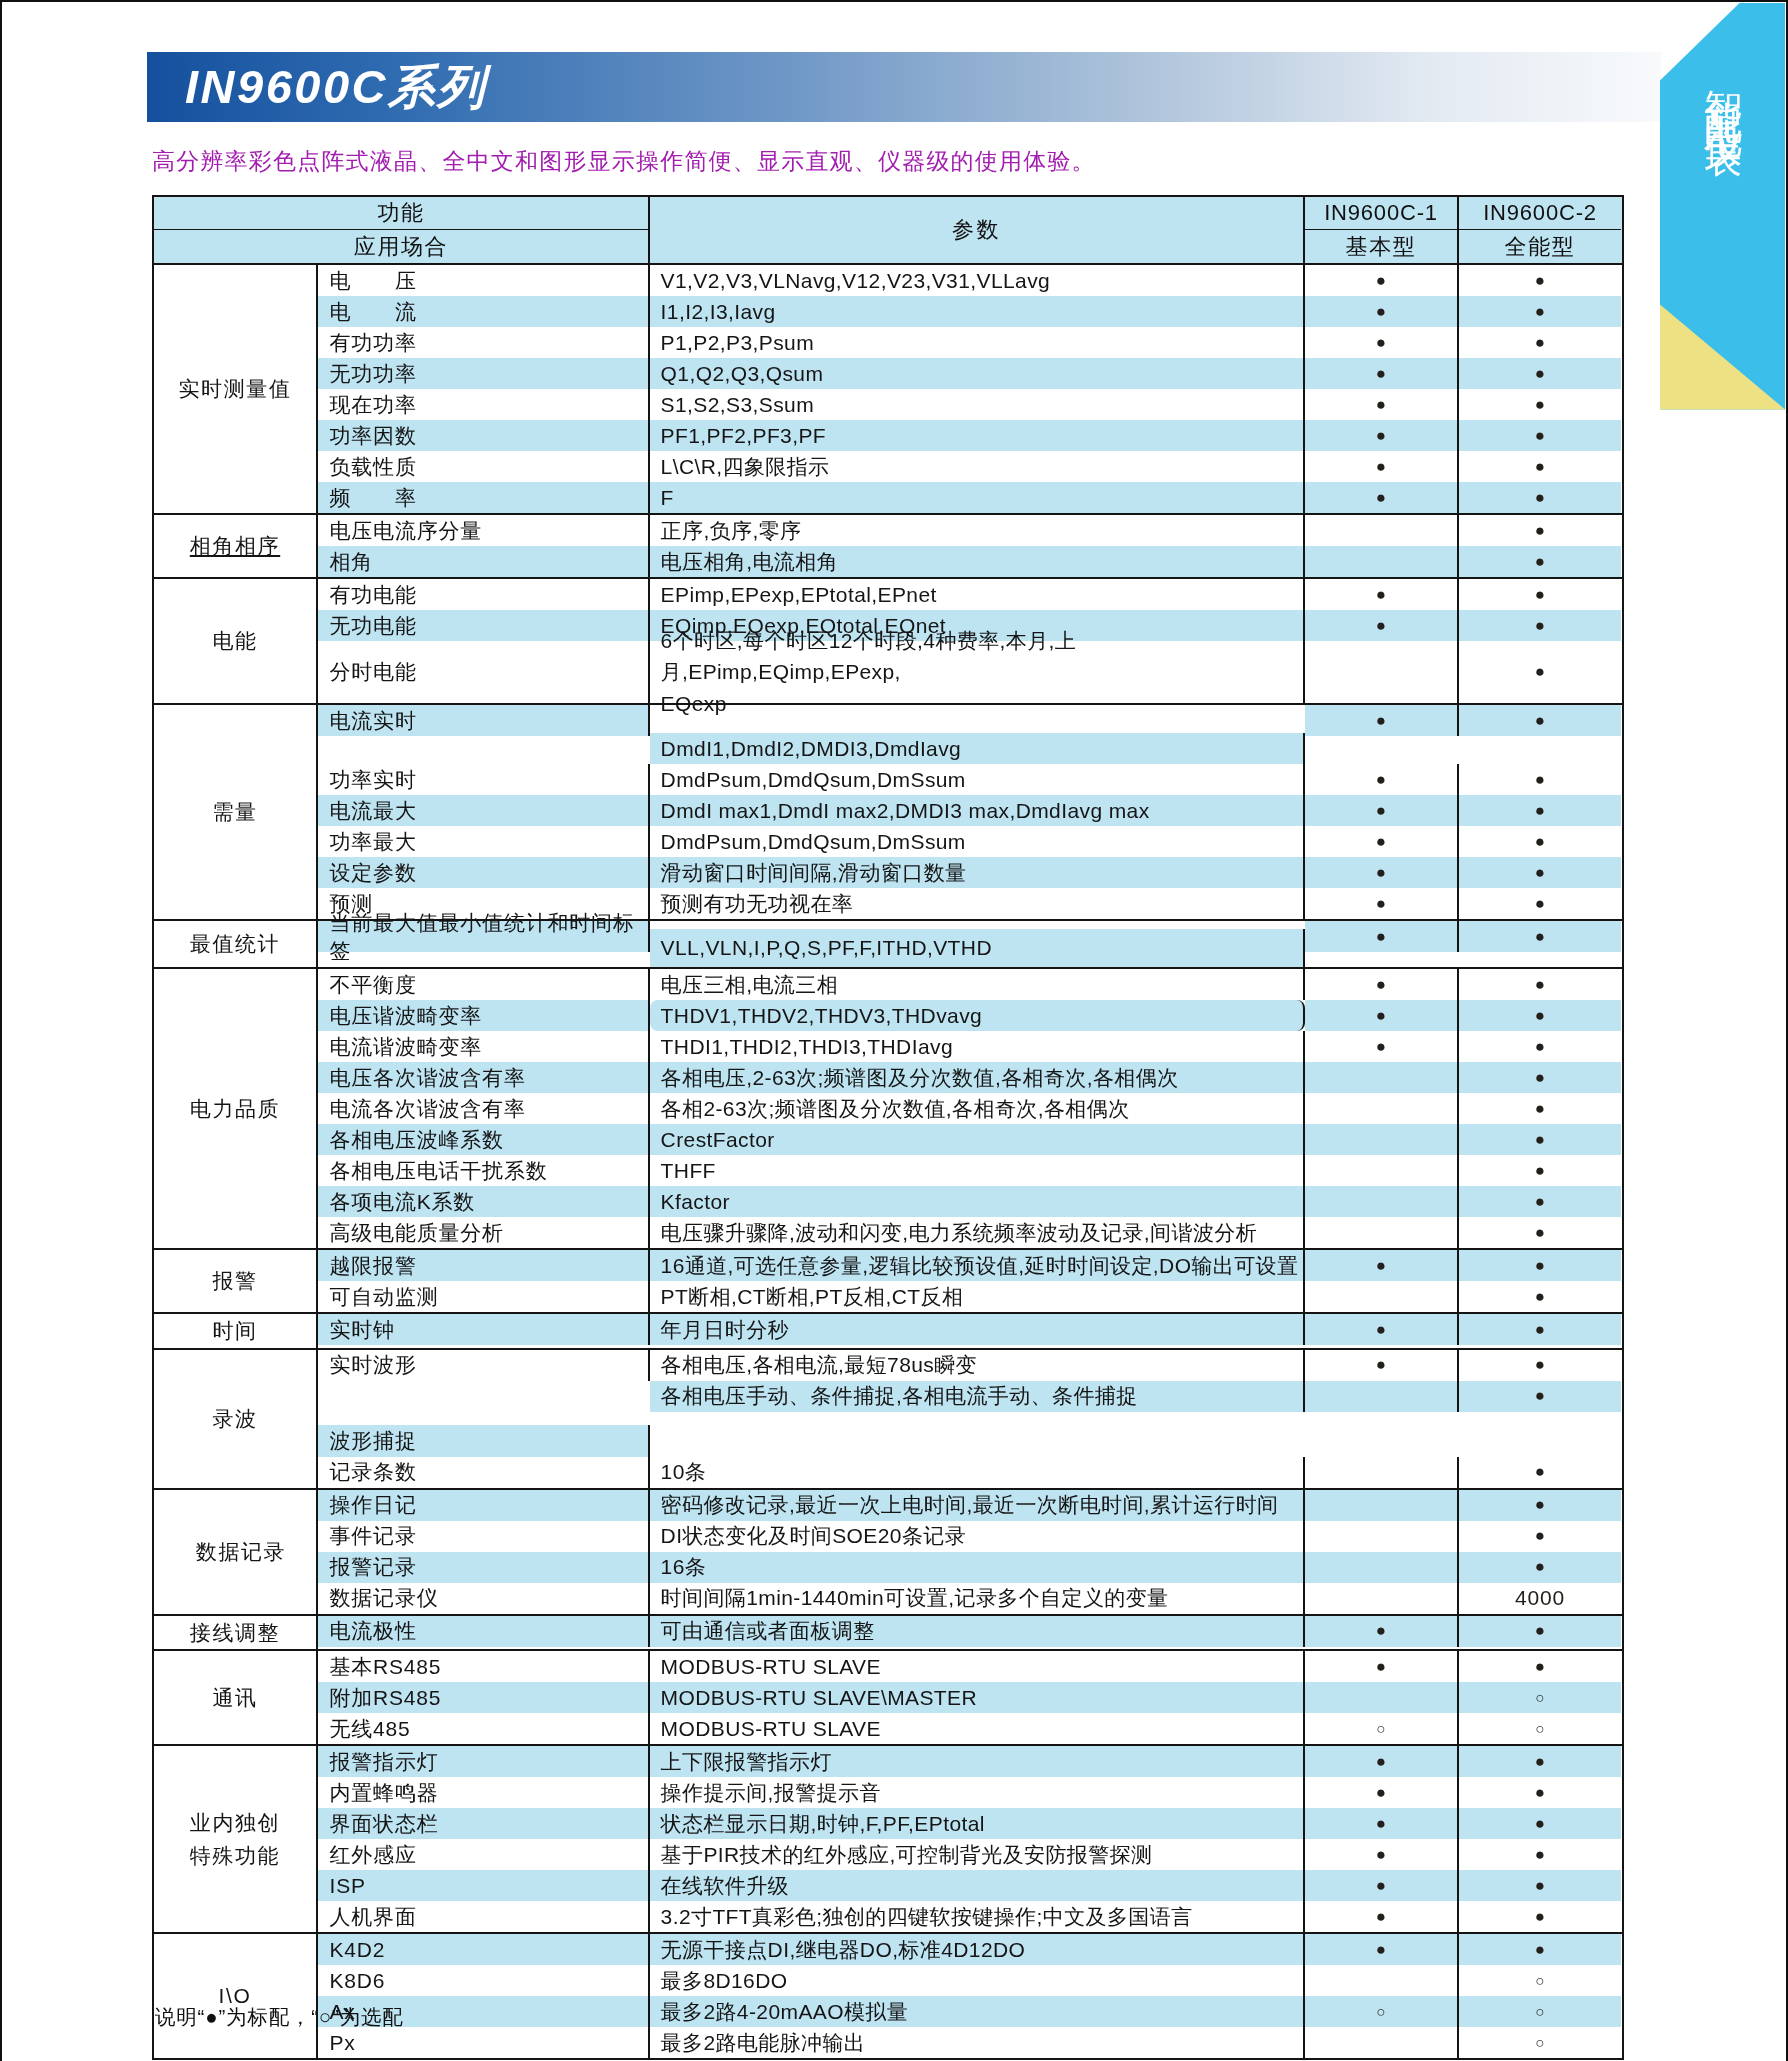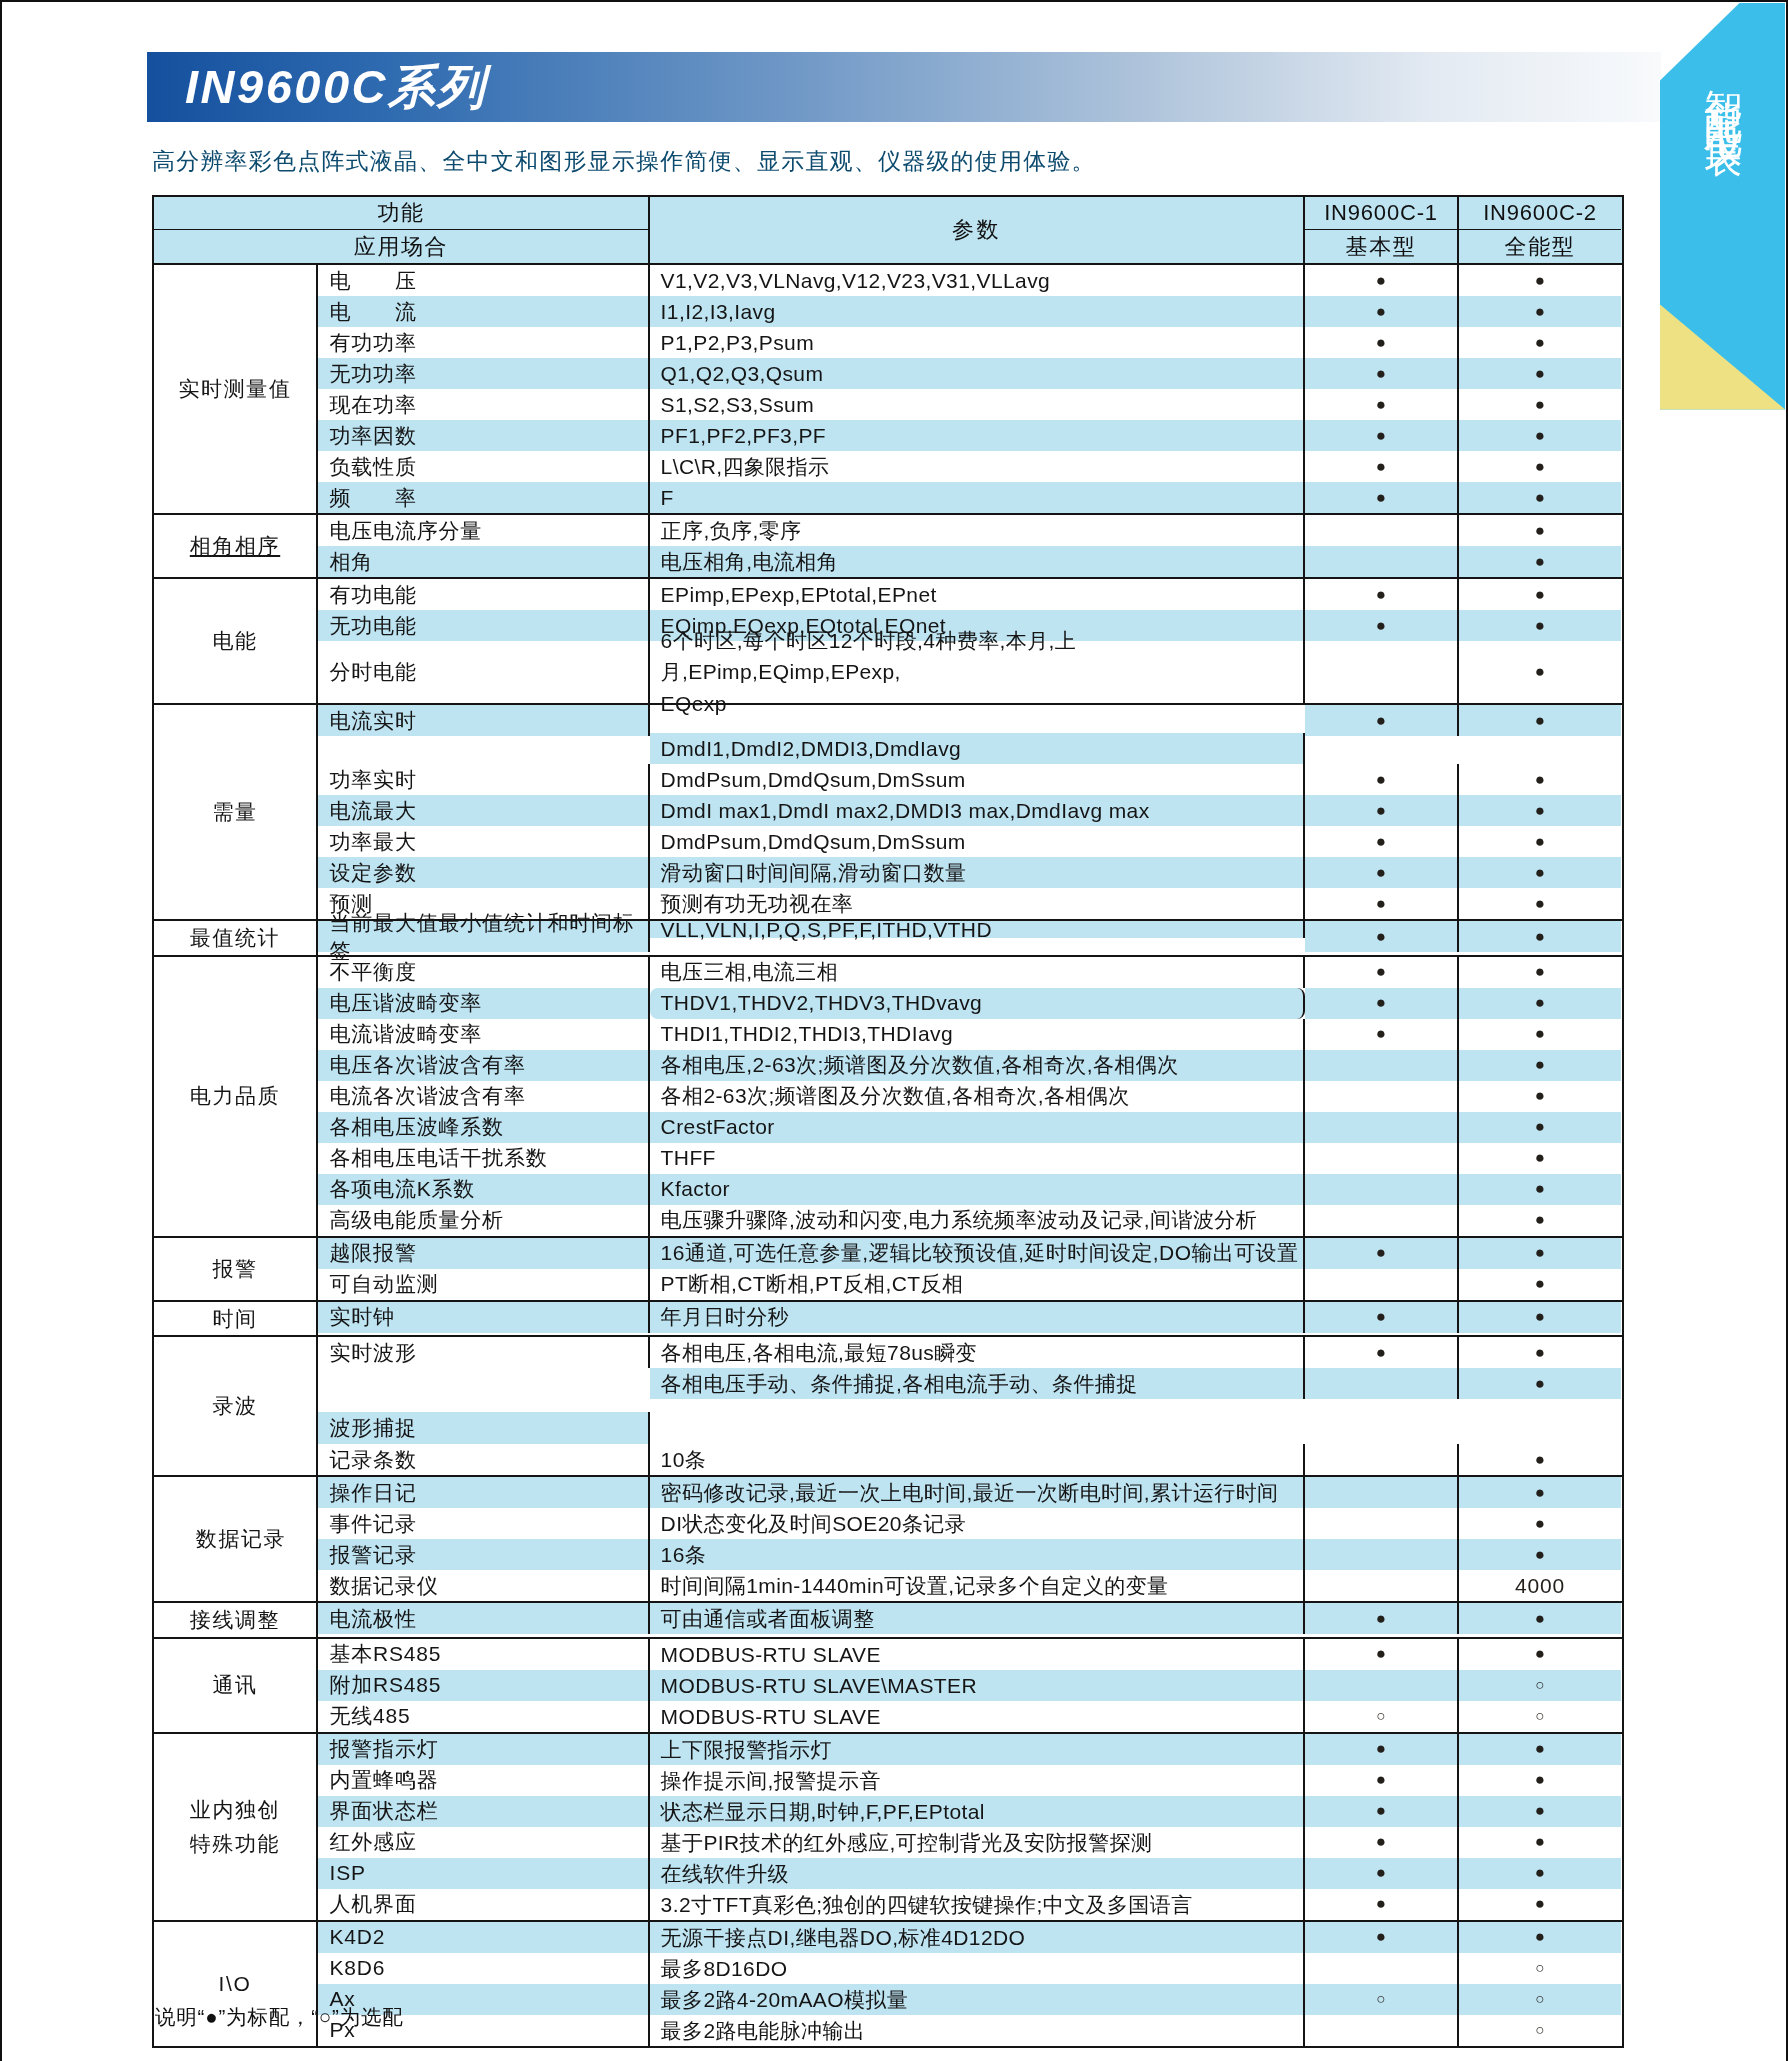--- a/index.html
+++ b/index.html
@@ -15,21 +15,21 @@
   .title-banner {
     position:absolute; left:147px; top:52px; width:1514px; height:70px;
     background:linear-gradient(to right,#15509E 0%,#2F6BB0 16%,#6E97C6 42%,#AFC4DB 66%,#E3EAF2 85%,#F8FAFC 100%);
     display:flex; align-items:center;
   }
   .title-banner .ttl {
     color:#ffffff; font-size:47px; font-weight:bold; font-style:italic;
     letter-spacing:2.5px; padding-left:38px; white-space:nowrap;
   }
   .subtitle {
-    position:absolute; left:152px; top:146px; font-size:23px; color:#0c4a6e;
+    position:absolute; left:152px; top:146px; font-size:23px; color:#a21caf;
     letter-spacing:1.2px; white-space:nowrap;
   }
   
   .spec-table {
     position:absolute; left:152px; top:195px; width:1468px;
     border:2.5px solid #141414; background:#fff;
   }
   .thead {
     display:grid; grid-template-columns:164px 332px 655px 154px 162px;
     grid-template-rows:33px 33px; background:#BEE4F2; border-bottom:2.5px solid #141414;
@@ -187,21 +187,21 @@
         <div class="cell mark-cell m1 alt" style="grid-row: 5; height: 31px;">●</div>
         <div class="cell mark-cell m2 alt" style="grid-row: 5; height: 31px;">●</div>
         <div class="cell func-cell" style="grid-row: 6; height: 31px;">预测</div>
         <div class="cell param-cell" style="grid-row: 6; height: 31px;">预测有功无功视在率</div>
         <div class="cell mark-cell m1" style="grid-row: 6; height: 31px;">●</div>
         <div class="cell mark-cell m2" style="grid-row: 6; height: 31px;">●</div>
       </div>
       <div class="section">
         <div class="cell group-cell" style="grid-row: 1 / span 1;">最值统计</div>
         <div class="cell func-cell alt" style="grid-row: 1; height: 31px;">当前最大值最小值统计和时间标签</div>
-        <div class="cell param-cell alt" style="grid-row: 1; height: 17px;">VLL,VLN,I,P,Q,S,PF,F,ITHD,VTHD</div>
+        <div class="cell param-cell alt" style="grid-row: 1; height: 38px; margin-top: 8px;">VLL,VLN,I,P,Q,S,PF,F,ITHD,VTHD</div>
         <div class="cell mark-cell m1 alt" style="grid-row: 1; height: 31px;">●</div>
         <div class="cell mark-cell m2 alt" style="grid-row: 1; height: 31px;">●</div>
       </div>
       <div class="section">
         <div class="cell group-cell" style="grid-row: 1 / span 9;">电力品质</div>
         <div class="cell func-cell" style="grid-row: 1; height: 31px;">不平衡度</div>
         <div class="cell param-cell" style="grid-row: 1; height: 31px;">电压三相,电流三相</div>
         <div class="cell mark-cell m1" style="grid-row: 1; height: 31px;">●</div>
         <div class="cell mark-cell m2" style="grid-row: 1; height: 31px;">●</div>
         <div class="cell func-cell alt" style="grid-row: 2; height: 31px;">电压谐波畸变率</div>

